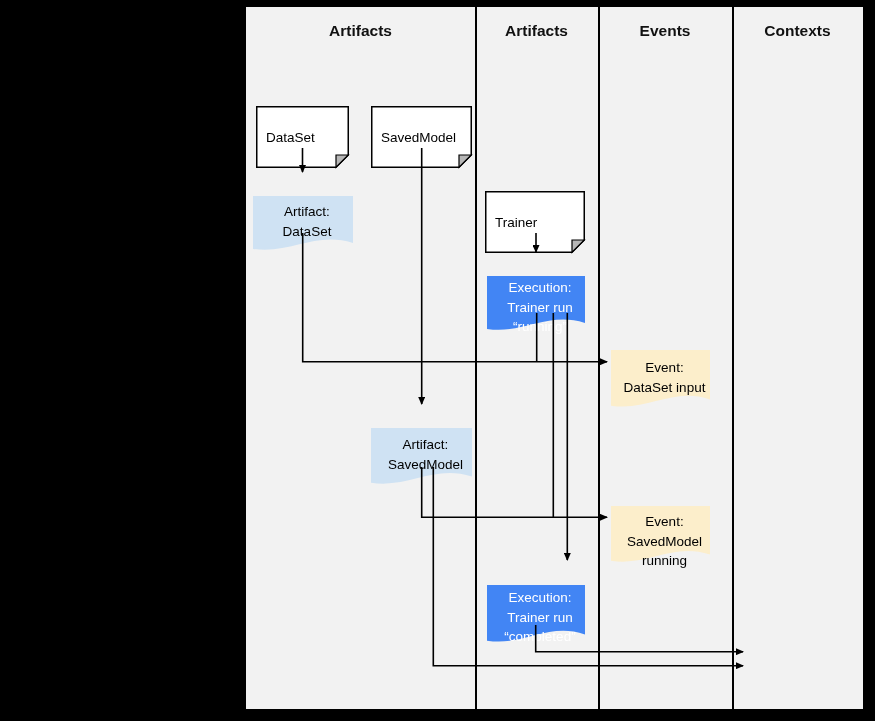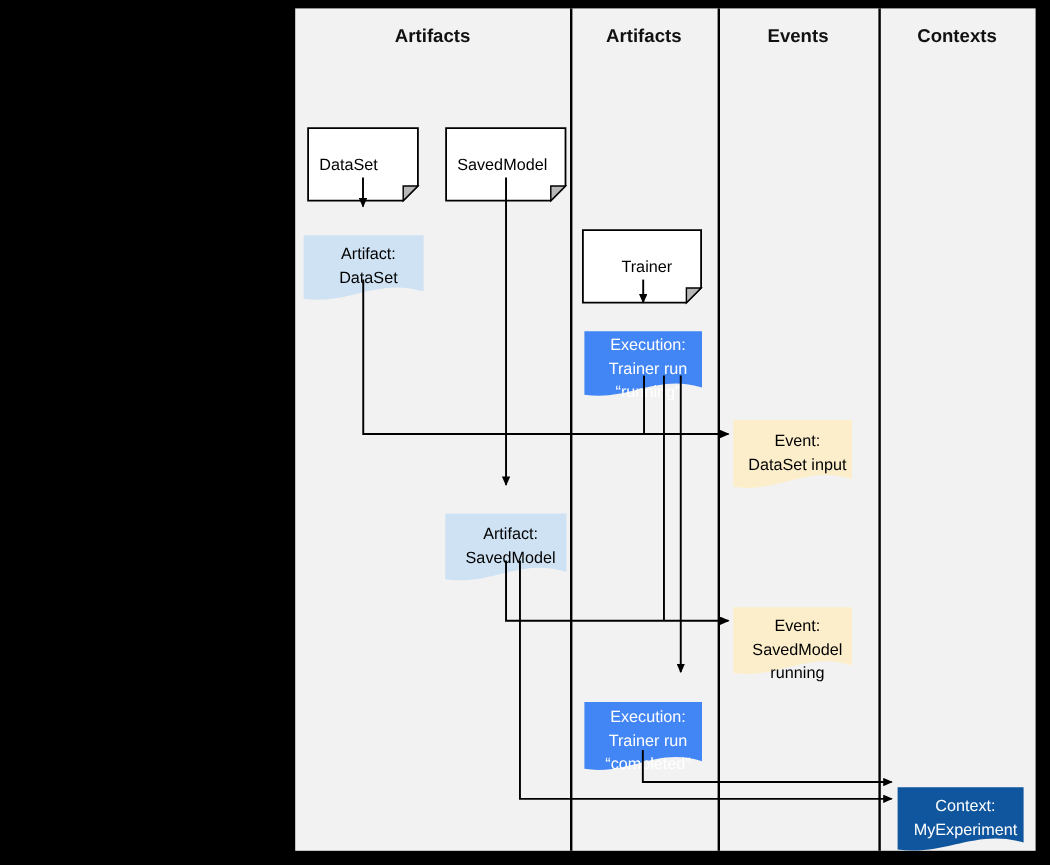--- a/index.html
+++ b/index.html
@@ -64,21 +64,21 @@
       </svg>
       <div class="doc-label" style="color: rgb(0, 0, 0);">
         <span>SavedModel</span>
       </div>
     </div>
     <div class="node" style="left: 239px; top: 164px; width: 100px; height: 62px;">
       <svg width="100" height="62">
         <path d="M0.75,0.75 H99.25 V49 L87,61.25 H0.75 Z" fill="#ffffff" stroke="#000000" stroke-width="1.5"></path>
         <path d="M87,61.25 L99.25,49 L87,49 Z" fill="#b7b7b7" stroke="#000000" stroke-width="1.2"></path>
       </svg>
-      <div class="doc-label" style="color: rgb(0, 0, 0); justify-content: center;">
+      <div class="doc-label" style="color: rgb(0, 0, 0);">
         <span>Trainer</span>
       </div>
     </div>
     <div class="node" style="left: 7px; top: 169px; width: 100px; height: 57px;">
       <svg width="100" height="57">
         <path d="M0,0 H100 V46.967999999999996 C 62,35.111999999999995 38,58.368 0,52.896 Z" fill="#cfe2f3"></path>
       </svg>
       <div class="wave-label" style="top: 6px; color: rgb(0, 0, 0);">
         <span>Artifact:</span>
         <span>DataSet</span>
@@ -125,29 +125,20 @@
     <div class="node" style="left: 241px; top: 558px; width: 98px; height: 60px;">
       <svg width="98" height="60">
         <path d="M0,0 H98 V49.44 C 60.76,36.96 37.24,61.44 0,55.68 Z" fill="#4285f4"></path>
       </svg>
       <div class="wave-label" style="top: 3px; color: rgb(255, 255, 255);">
         <span>Execution:</span>
         <span>Trainer run</span>
         <span>“completed”</span>
       </div>
     </div>
-    <div class="node" style="left: 502px; top: 629px; width: 105px; height: 56px;">
-      <svg width="105" height="56">
-        <path d="M0,0 H105 V46.144 C 65.1,34.495999999999995 39.9,57.344 0,51.967999999999996 Z" fill="#0f569e"></path>
-      </svg>
-      <div class="wave-label" style="top: 6px; color: rgb(255, 255, 255);">
-        <span>Context:</span>
-        <span>MyExperiment</span>
-      </div>
-    </div>
     <svg id="connector-layer" width="617" height="702">
       <defs>
         <marker id="arrowhead" markerWidth="8" markerHeight="7" refX="7" refY="3.5" orient="auto" markerUnits="userSpaceOnUse">
           <path d="M0,0 L8,3.5 L0,7 Z" fill="#000000"></path>
         </marker>
       </defs>
       <polyline points="56.5,141 56.5,165" fill="none" stroke="#000000" stroke-width="1.6" marker-end="url(#arrowhead)"></polyline>
       <polyline points="290,226 290,245" fill="none" stroke="#000000" stroke-width="1.6" marker-end="url(#arrowhead)"></polyline>
       <polyline points="175.7,141 175.7,397" fill="none" stroke="#000000" stroke-width="1.6" marker-end="url(#arrowhead)"></polyline>
       <polyline points="56.7,226 56.7,354.7 361,354.7" fill="none" stroke="#000000" stroke-width="1.6" marker-end="url(#arrowhead)"></polyline>

